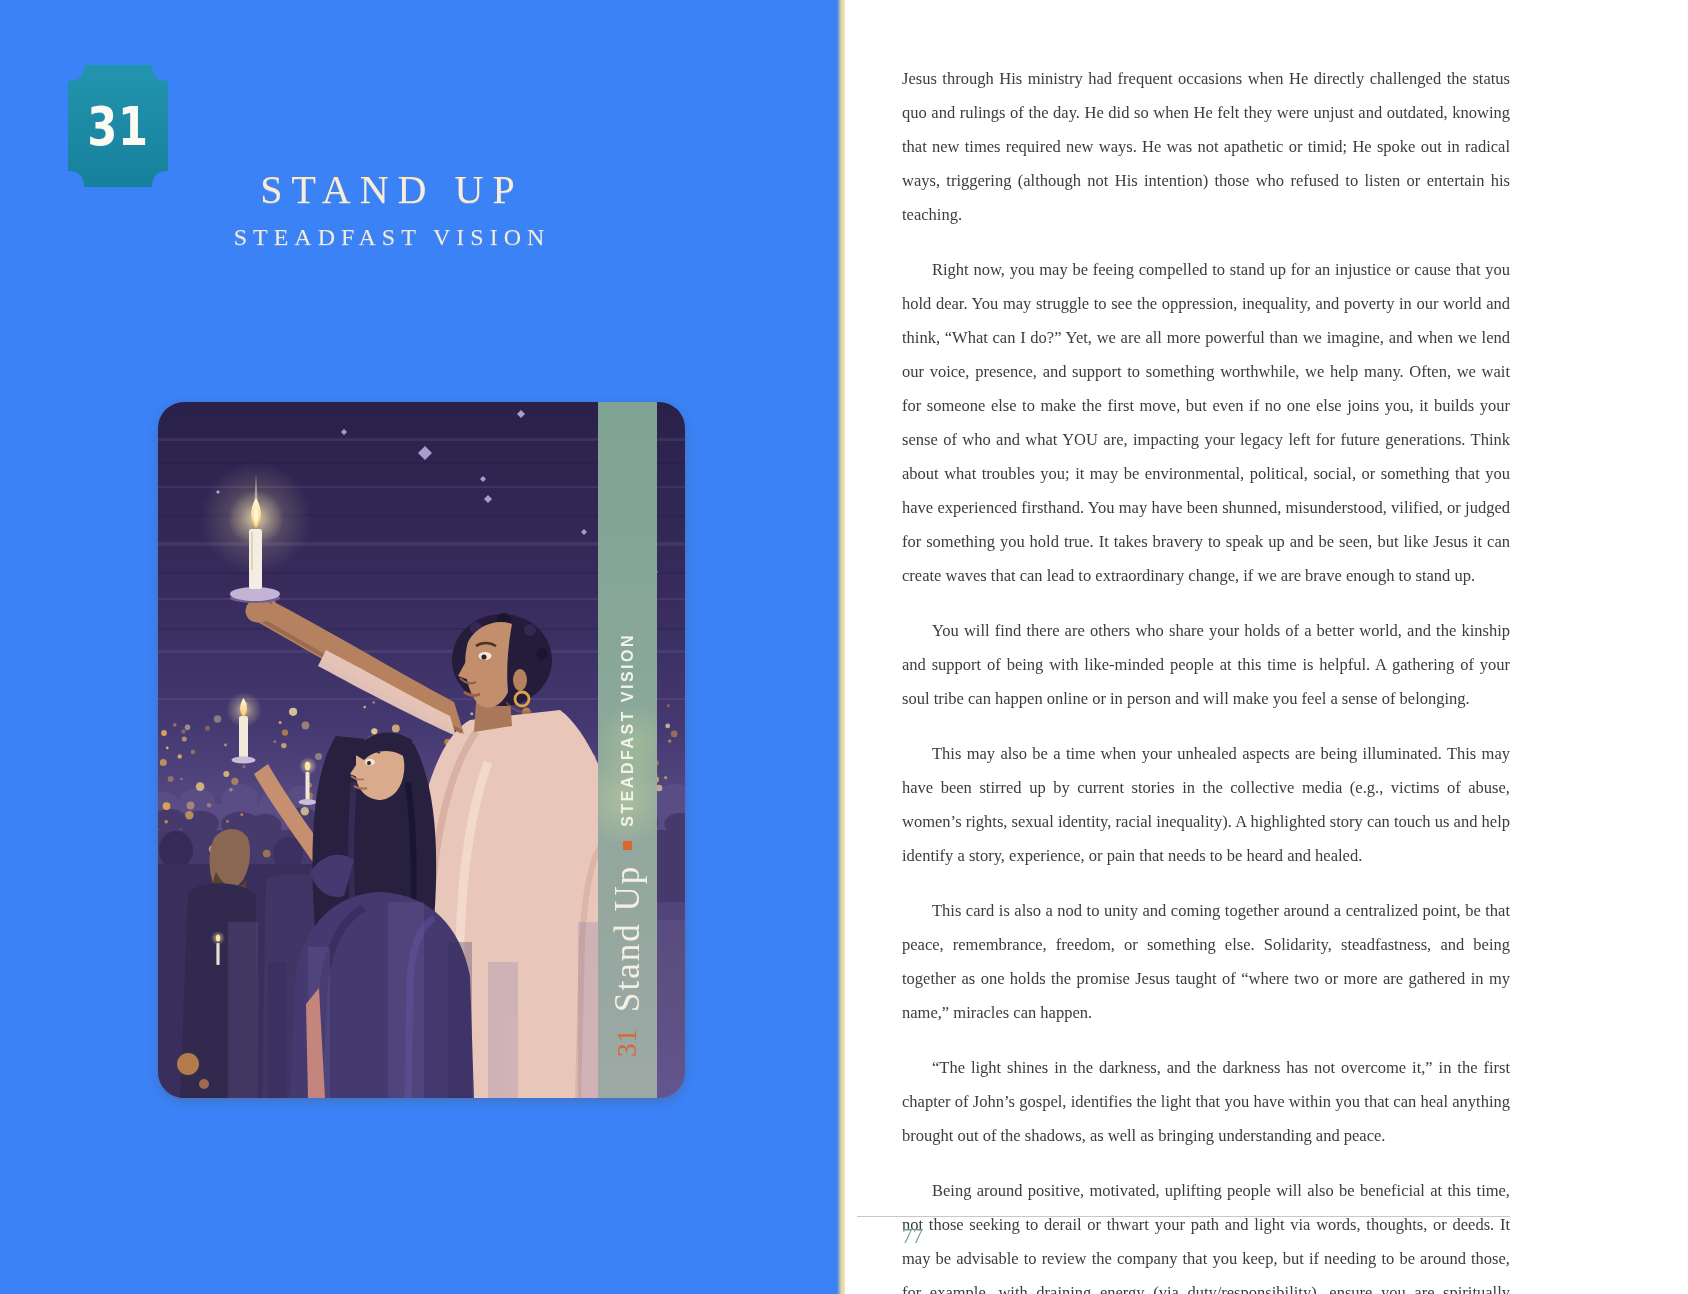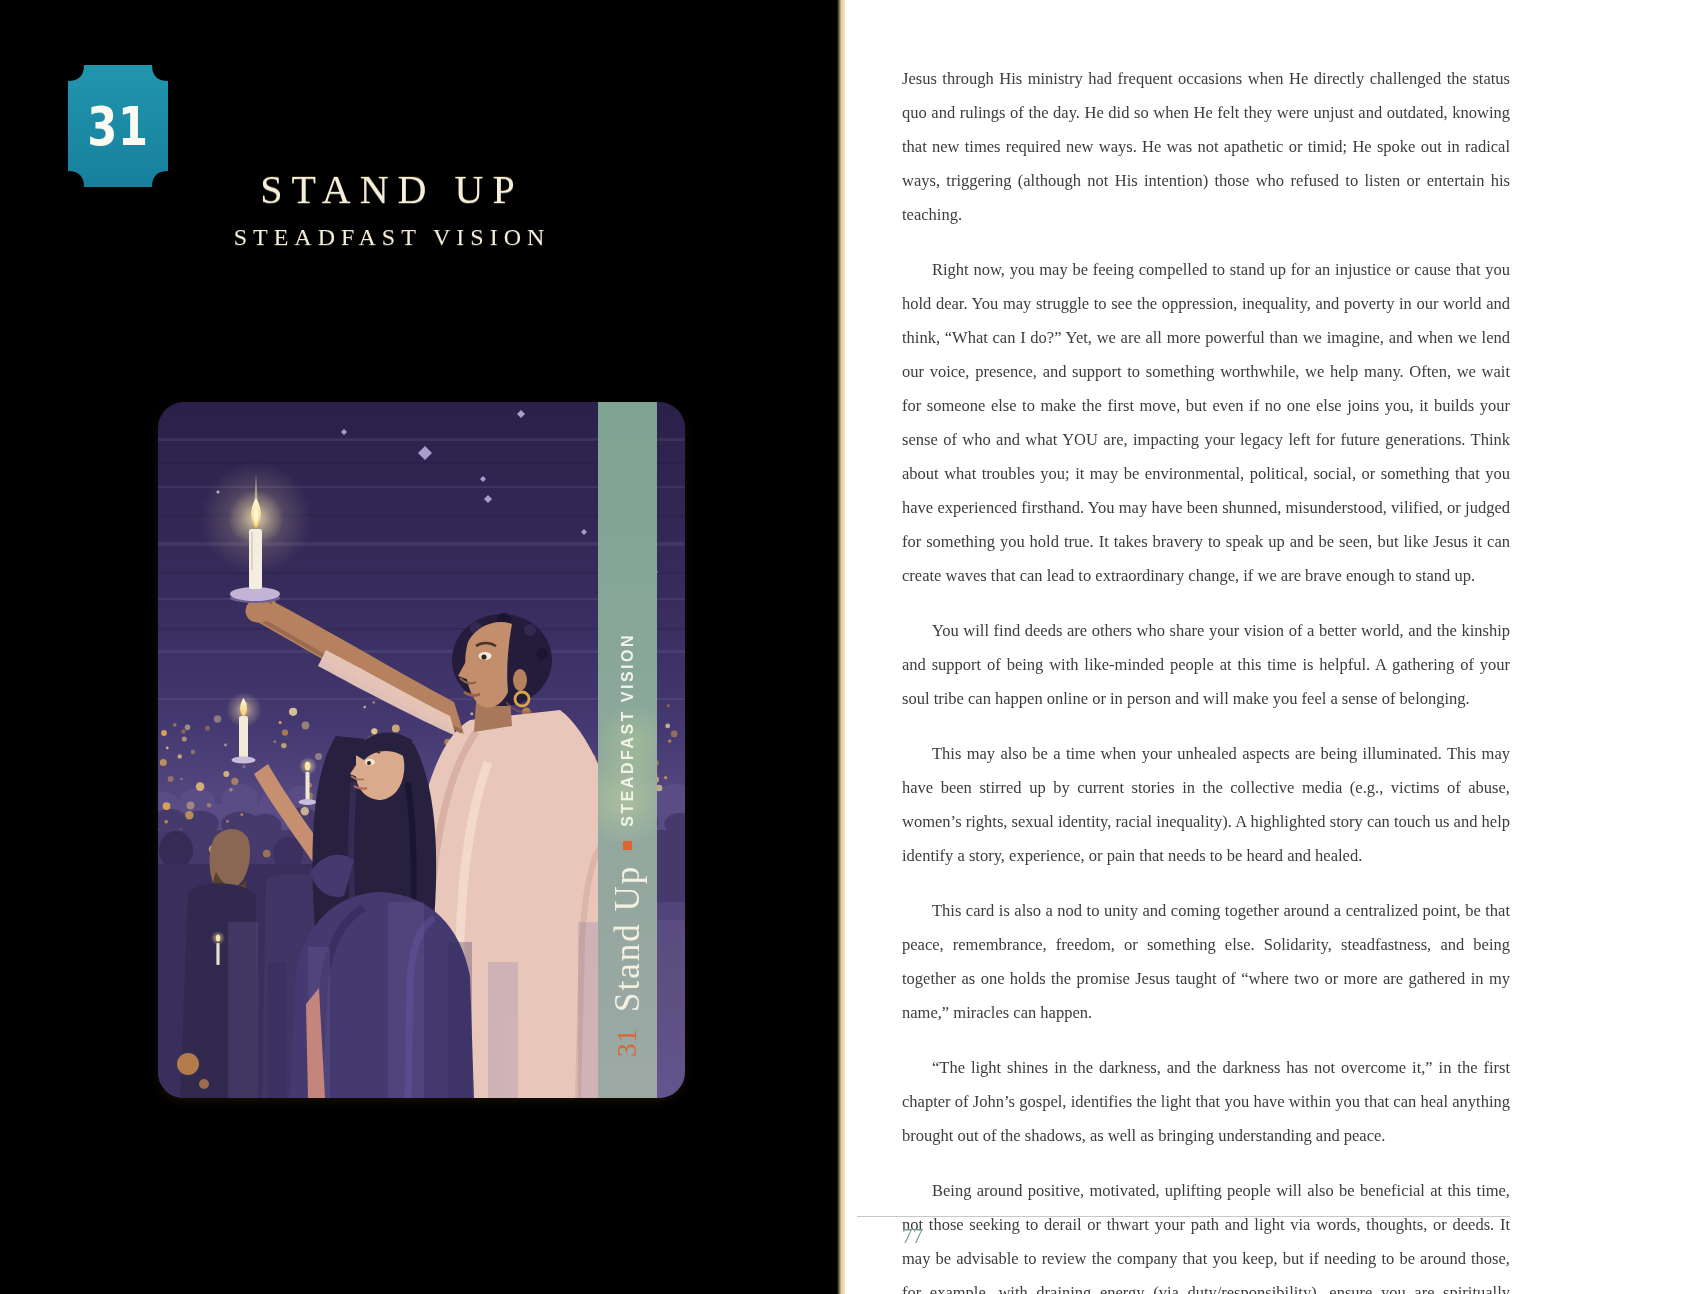--- a/index.html
+++ b/index.html
@@ -1,19 +1,19 @@
 <!DOCTYPE html>
 <html><head>
 <meta charset="utf-8">
 <style>
   html,body{margin:0;padding:0;background:#888;}
   .spread{position:relative;width:1688px;height:1294px;overflow:hidden;background:#FFFFFF;
           font-family:"Liberation Serif", serif;}
   
-  .page-left{position:absolute;left:0;top:0;width:845px;height:1294px;background:#000000;}
+  .page-left{position:absolute;left:0;top:0;width:845px;height:1294px;background:#3b82f6;}
   .page-left::after{content:"";position:absolute;right:0;top:0;width:8px;height:100%;
       background:linear-gradient(to right, rgba(230,212,158,0) 0%, #E6D49E 55%, #F0E3BC 100%);}
   .badge{position:absolute;left:68px;top:65px;width:100px;height:122px;}
   .badge svg{position:absolute;inset:0;}
   .badge-num{position:absolute;inset:0;display:flex;align-items:center;justify-content:center;
       color:#FBFBF3;font-family:"DejaVu Sans", sans-serif;font-weight:700;font-size:54px;
       transform:scaleX(.8);letter-spacing:1px;}
   .chapter-title{position:absolute;left:92px;top:166px;width:600px;text-align:center;
       color:#F6EEDA;font-size:40px;letter-spacing:9px;font-weight:400;
       text-shadow:0 1px 0 rgba(255,255,255,.22), 0 -1px 0 rgba(150,120,55,.35);}
@@ -431,21 +431,21 @@
           <span class="spine-sub">STEADFAST VISION</span>
         </div>
       </div>
     </div>
   </div>
 
   <div class="page-right">
     <div class="text-col">
         <p>Jesus through His ministry had frequent occasions when He directly challenged the status quo and rulings of the day. He did so when He felt they were unjust and outdated, knowing that new times required new ways. He was not apathetic or timid; He spoke out in radical ways, triggering (although not His intention) those who refused to listen or entertain his teaching.</p>
         <p class="ind">Right now, you may be feeing compelled to stand up for an injustice or cause that you hold dear. You may struggle to see the oppression, inequality, and poverty in our world and think, “What can I do?” Yet, we are all more powerful than we imagine, and when we lend our voice, presence, and support to something worthwhile, we help many. Often, we wait for someone else to make the first move, but even if no one else joins you, it builds your sense of who and what YOU are, impacting your legacy left for future generations. Think about what troubles you; it may be environmental, political, social, or something that you have experienced firsthand. You may have been shunned, misunderstood, vilified, or judged for something you hold true. It takes bravery to speak up and be seen, but like Jesus it can create waves that can lead to extraordinary change, if we are brave enough to stand up.</p>
-        <p class="ind">You will find deeds are others who share your vision of a better world, and the kinship and support of being with like-minded people at this time is helpful. A gathering of your soul tribe can happen online or in person and will make you feel a sense of belonging.</p>
+        <p class="ind">You will find there are others who share your holds of a better world, and the kinship and support of being with like-minded people at this time is helpful. A gathering of your soul tribe can happen online or in person and will make you feel a sense of belonging.</p>
         <p class="ind">This may also be a time when your unhealed aspects are being illuminated. This may have been stirred up by current stories in the collective media (e.g., victims of abuse, women’s rights, sexual identity, racial inequality). A highlighted story can touch us and help identify a story, experience, or pain that needs to be heard and healed.</p>
         <p class="ind">This card is also a nod to unity and coming together around a centralized point, be that peace, remembrance, freedom, or something else. Solidarity, steadfastness, and being together as one holds the promise Jesus taught of “where two or more are gathered in my name,” miracles can happen.</p>
         <p class="ind">“The light shines in the darkness, and the darkness has not overcome it,” in the first chapter of John’s gospel, identifies the light that you have within you that can heal anything brought out of the shadows, as well as bringing understanding and peace.</p>
         <p class="ind">Being around positive, motivated, uplifting people will also be beneficial at this time, not those seeking to derail or thwart your path and light via words, thoughts, or deeds. It may be advisable to review the company that you keep, but if needing to be around those, for example, with draining energy (via duty/responsibility), ensure you are spiritually shielded. You may be able to inspire them, but remember that we can’t force or change anyone against their will. Just demonstrate loving action and change, which others can follow or not via their free will.</p>
       </div>
     <div class="footer-rule"></div>
     <div class="page-num">77</div>
   </div>
 
 </div>

